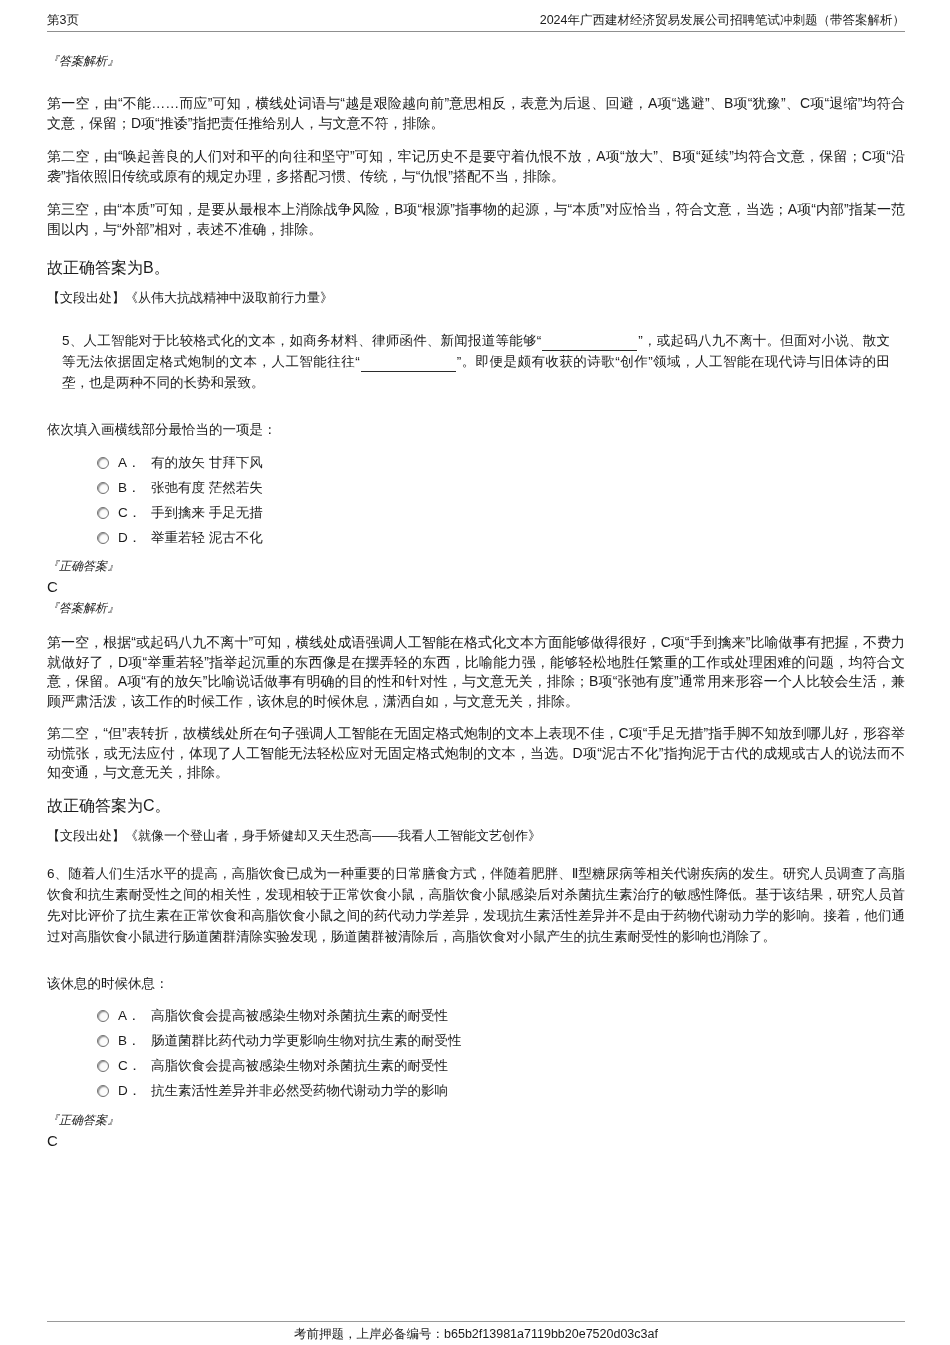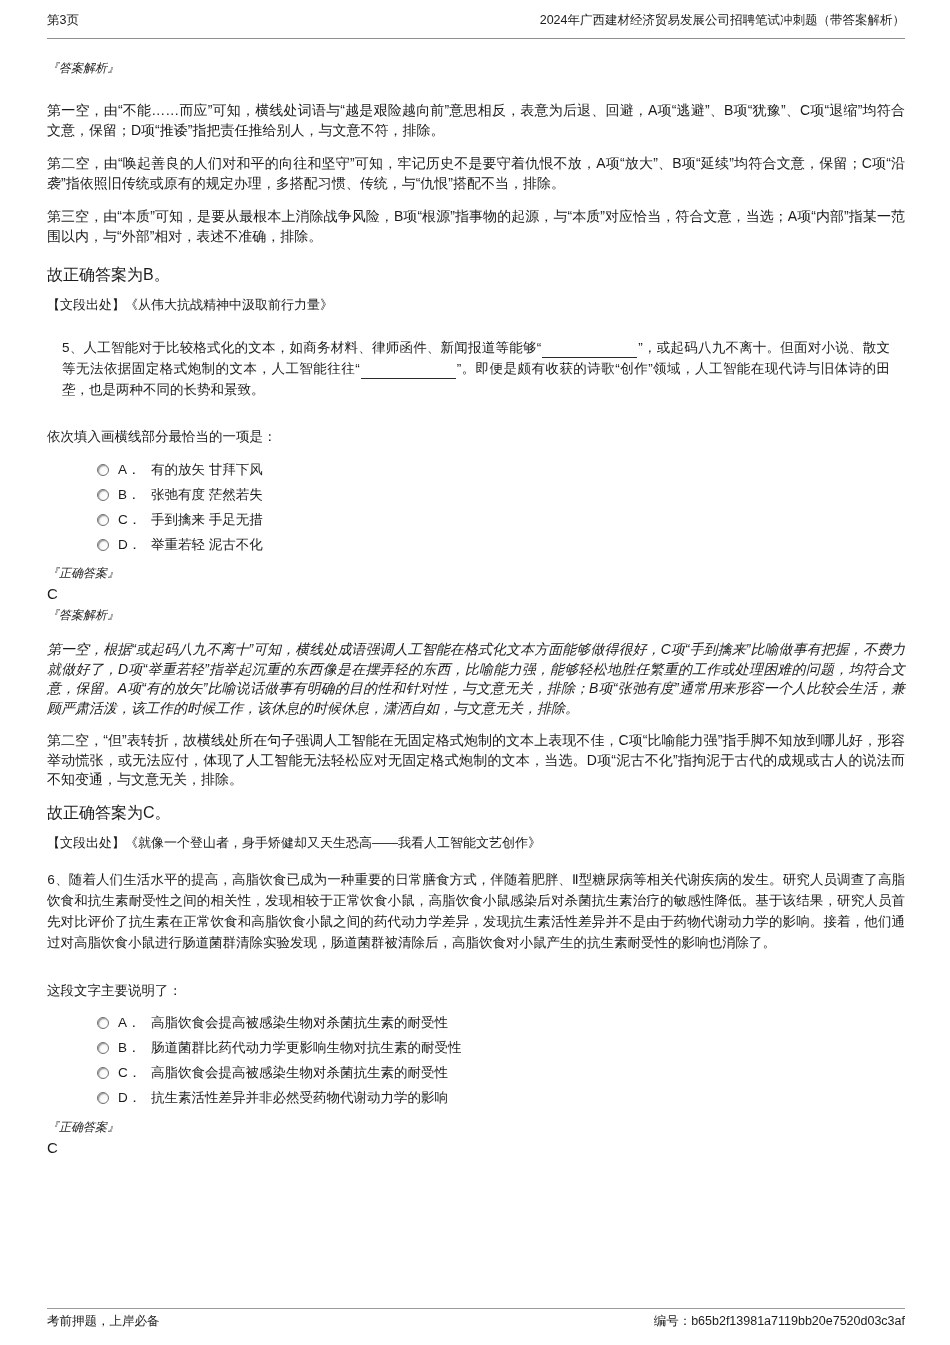--- a/index.html
+++ b/index.html
@@ -8,58 +8,58 @@
     width:950px;height:1345px;
     background:#ffffff;
     color:#1b1b1b;
     font-family:"Liberation Sans","DejaVu Sans",sans-serif;
     overflow:hidden;
     margin:0 auto;
   }
   .header{
     display:flex;justify-content:space-between;align-items:flex-end;
     margin:13px 45px 0 47px;
-    padding-bottom:10px;
+    padding-bottom:3px;
     border-bottom:1px solid #8f8f8f;
     font-size:12.5px;line-height:15px;
   }
   .content{margin:0 45px 0 47px;}
   .bracket-label{margin:21px 0 0;font-size:12px;line-height:17px;font-style:italic;}
   .para{margin:24px 0 0;font-size:14px;line-height:19.5px;text-align:justify;text-justify:inter-ideograph;}
   .stem{margin:24px 15px 0;font-size:13.5px;line-height:21px;text-align:justify;}
-  .q6stem{margin:19px 0 12px;font-family:Liberation Mono, monospace;}
+  .q6stem{margin:19px 0 12px;}
   .prompt{margin:28px 0 0;font-size:13.5px;line-height:17px;}
   .conclusion{margin:20px 0 0;font-size:16px;line-height:17px;}
   .conclusion.tight{margin-top:14px;}
   .source{margin:13px 0 0;font-size:13px;line-height:17px;}
   .options{margin:12px 0 0 50px;}
   .option{display:flex;align-items:center;height:25px;font-size:13.5px;}
   .radio{
     width:10px;height:10px;flex:none;border-radius:50%;
     border:1px solid #707070;background:#fcfcfc;
     box-shadow:inset 1px 1px 1.5px rgba(0,0,0,.45), inset -1px -1px 1px rgba(255,255,255,.9);
     margin-right:9px;cursor:pointer;
   }
   .opt-letter{width:33px;flex:none;}
   .answer-value{margin:3px 0 0;font-size:15px;line-height:17px;}
   .ans-label{margin-top:8px;}
   .ans-analysis{margin-top:5px;}
   .p-follow{margin-top:14px;}
-  .p-exp1{margin-top:16px;font-style:italic;}
+  .p-exp1{margin-top:16px;}
   .p-exp2{margin-top:13px;}
   .blank{
     display:inline-block;width:95px;height:14px;
     border-bottom:1px solid #2b2b2b;
     vertical-align:bottom;margin:0 1px;
   }
   .footer{
-    position:absolute;left:47px;right:45px;bottom:16px;
+    position:absolute;left:47px;right:45px;bottom:3px;
     border-top:1px solid #9a9a9a;
     padding-top:5px;
-    display:flex;justify-content:space-between;
+    display:flex;justify-content:center;
     font-size:12.5px;line-height:15px;
   }
 </style>
 </head>
 <body>
 
 <div class="page">
 
   <div class="header">
     <span>第3页</span>
@@ -98,26 +98,26 @@
         <span class="radio"></span>
         <span class="opt-letter">D．</span>
         <span>举重若轻 泥古不化</span>
       </div>
     </div>
 
     <div class="bracket-label ans-label">『正确答案』</div>
     <p class="answer-value">C</p>
     <div class="bracket-label ans-analysis">『答案解析』</div>
     <p class="para p-exp1">第一空，根据“或起码八九不离十”可知，横线处成语强调人工智能在格式化文本方面能够做得很好，C项“手到擒来”比喻做事有把握，不费力就做好了，D项“举重若轻”指举起沉重的东西像是在摆弄轻的东西，比喻能力强，能够轻松地胜任繁重的工作或处理困难的问题，均符合文意，保留。A项“有的放矢”比喻说话做事有明确的目的性和针对性，与文意无关，排除；B项“张弛有度”通常用来形容一个人比较会生活，兼顾严肃活泼，该工作的时候工作，该休息的时候休息，潇洒自如，与文意无关，排除。</p>
-    <p class="para p-exp2">第二空，“但”表转折，故横线处所在句子强调人工智能在无固定格式炮制的文本上表现不佳，C项“比喻能力强”指手脚不知放到哪儿好，形容举动慌张，或无法应付，体现了人工智能无法轻松应对无固定格式炮制的文本，当选。D项“泥古不化”指拘泥于古代的成规或古人的说法而不知变通，与文意无关，排除。</p>
+    <p class="para p-exp2">第二空，“但”表转折，故横线处所在句子强调人工智能在无固定格式炮制的文本上表现不佳，C项“手足无措”指手脚不知放到哪儿好，形容举动慌张，或无法应付，体现了人工智能无法轻松应对无固定格式炮制的文本，当选。D项“泥古不化”指拘泥于古代的成规或古人的说法而不知变通，与文意无关，排除。</p>
     <p class="conclusion tight">故正确答案为C。</p>
     <p class="source">【文段出处】《就像一个登山者，身手矫健却又天生恐高——我看人工智能文艺创作》</p>
 
     <p class="stem q6stem">6、随着人们生活水平的提高，高脂饮食已成为一种重要的日常膳食方式，伴随着肥胖、Ⅱ型糖尿病等相关代谢疾病的发生。研究人员调查了高脂饮食和抗生素耐受性之间的相关性，发现相较于正常饮食小鼠，高脂饮食小鼠感染后对杀菌抗生素治疗的敏感性降低。基于该结果，研究人员首先对比评价了抗生素在正常饮食和高脂饮食小鼠之间的药代动力学差异，发现抗生素活性差异并不是由于药物代谢动力学的影响。接着，他们通过对高脂饮食小鼠进行肠道菌群清除实验发现，肠道菌群被清除后，高脂饮食对小鼠产生的抗生素耐受性的影响也消除了。</p>
-    <p class="prompt">这段文字主要说明了：</p>
+    <p class="prompt">该休息的时候休息：</p>
 
     <div class="options">
       <div class="option">
         <span class="radio"></span>
         <span class="opt-letter">A．</span>
         <span>高脂饮食会提高被感染生物对杀菌抗生素的耐受性</span>
       </div>
       <div class="option">
         <span class="radio"></span>
         <span class="opt-letter">B．</span>

